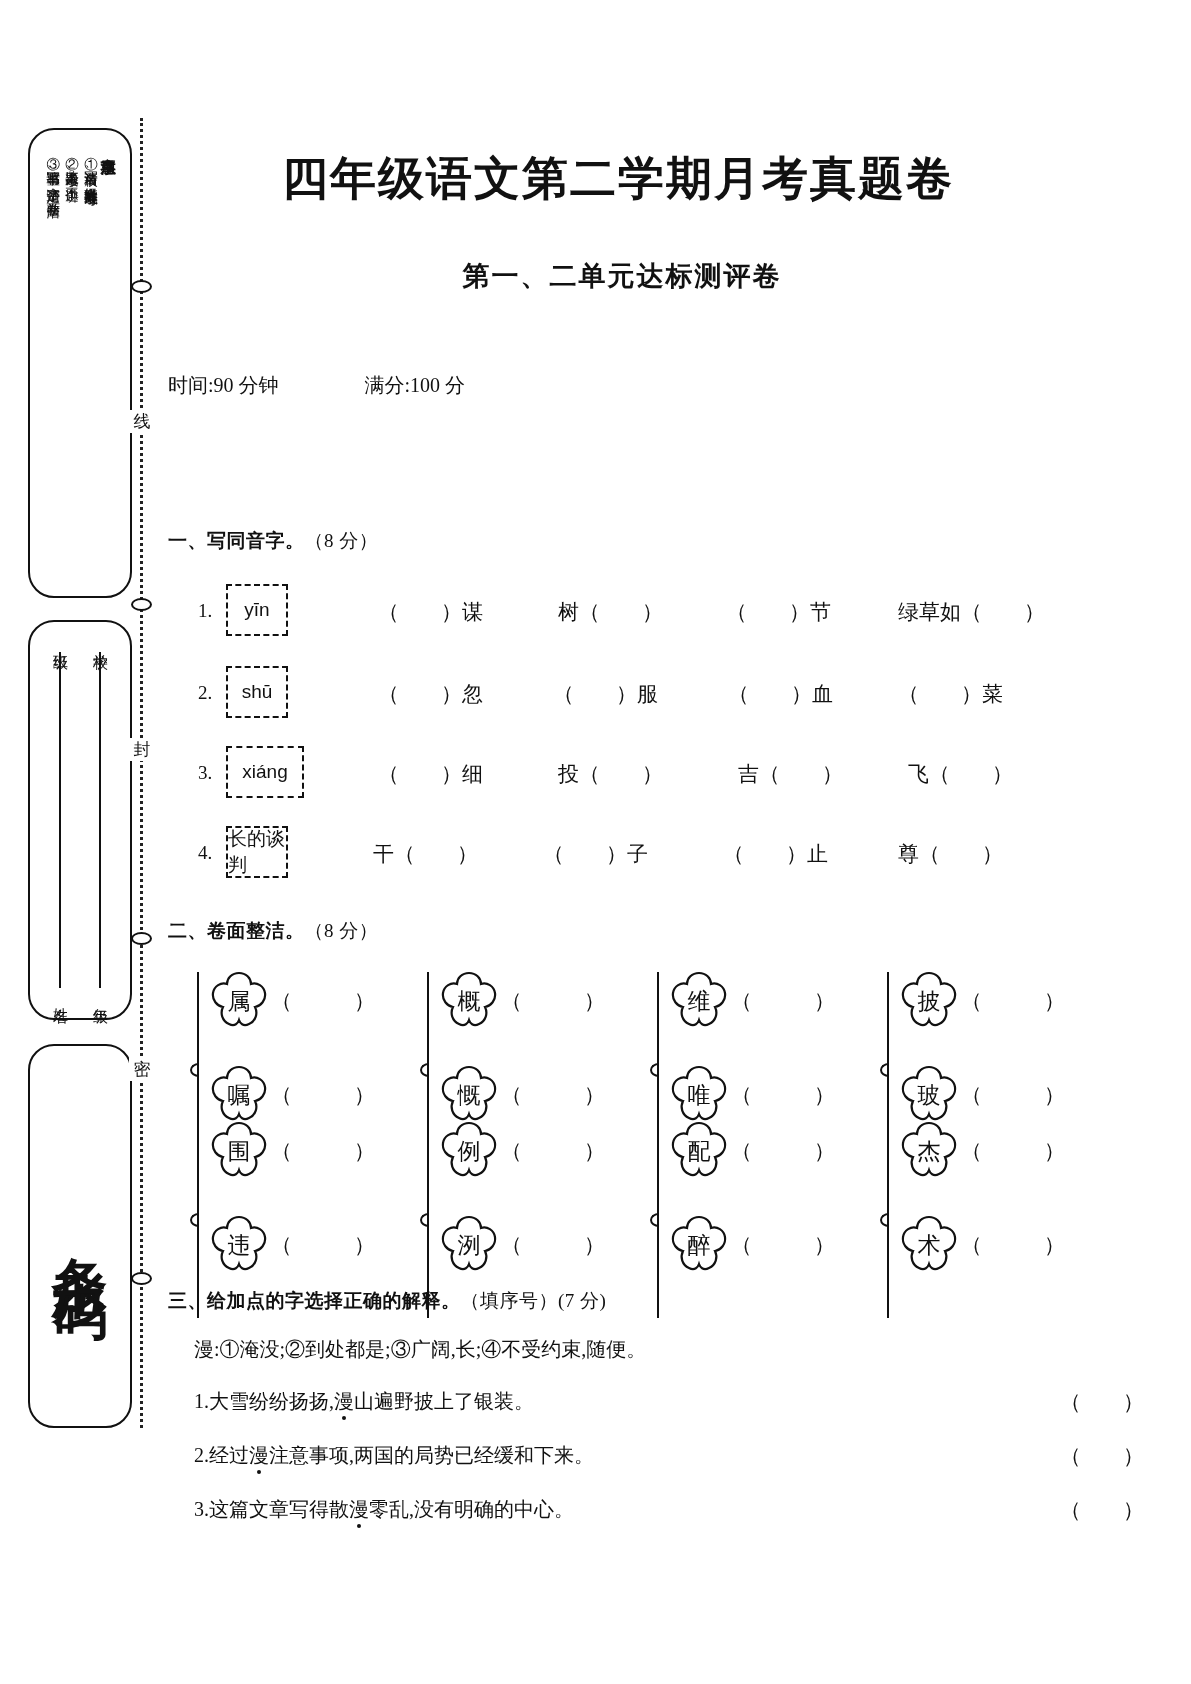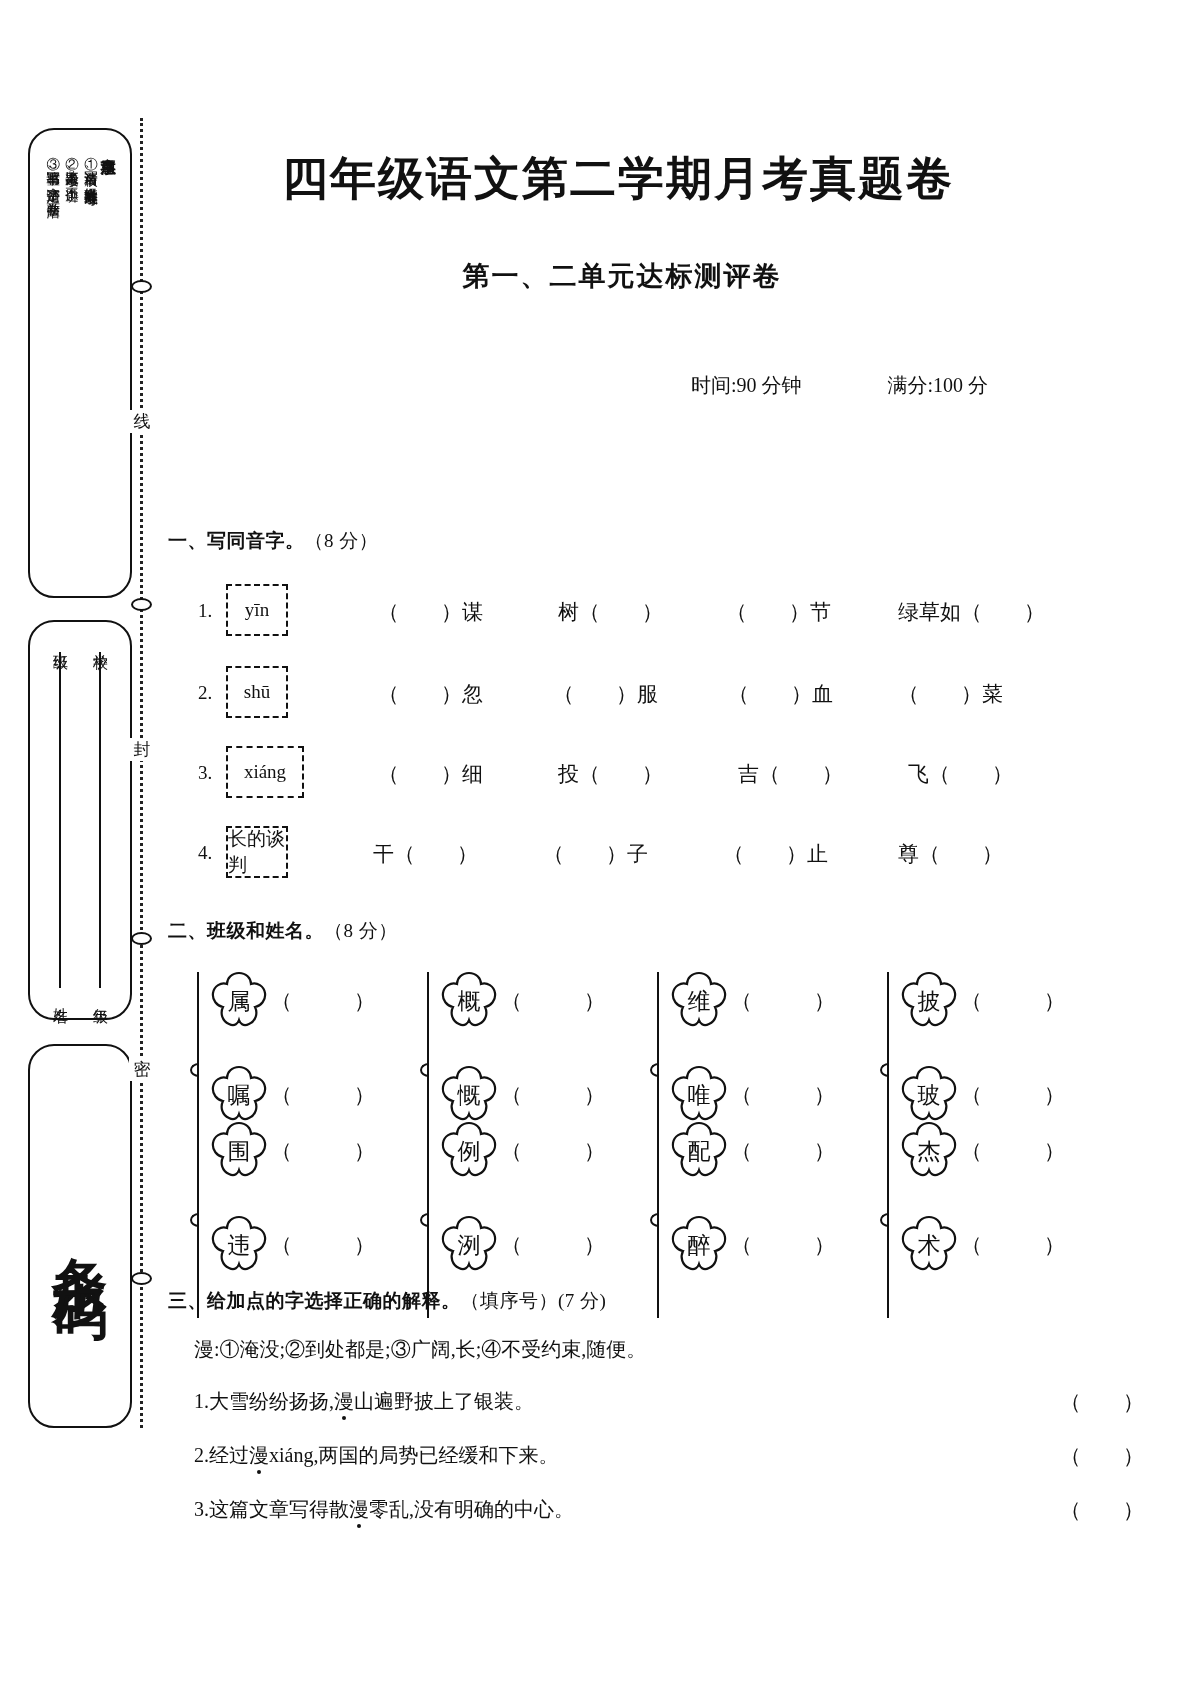--- a/index.html
+++ b/index.html
@@ -171,21 +171,21 @@
     text-align: center;
     font-weight: bold;
     font-size: 27px;
     letter-spacing: 2px;
   }
   #exam-meta {
     position: absolute;
     left: 0;
     top: 372px;
     width: 820px;
-    text-align: right;
+    text-align: left;
     font-size: 20px;
   }
   #exam-meta .meta-gap { display: inline-block; width: 76px; }
 
   
   #score-table {
     position: absolute;
     left: 4px;
     top: 415px;
     border-collapse: collapse;
@@ -237,21 +237,21 @@
     position: absolute;
     left: 28px;
     top: 6px;
     width: 62px;
     height: 52px;
     border: 2px dashed #111;
     box-sizing: border-box;
     display: flex;
     align-items: center;
     justify-content: center;
-    font-family: Liberation Serif, serif;
+    font-family: Liberation Sans, sans-serif;
     font-size: 19px;
   }
   .pinyin-box.wide { width: 78px; }
   .hitem {
     position: absolute;
     top: 20px;
     font-size: 21px;
     white-space: nowrap;
   }
 
@@ -448,21 +448,21 @@
     <div class="hrow" style="top:820px">
       <span class="idx">4.</span>
       <span class="pinyin-box">长的谈判</span>
       <span class="hitem" style="left:175px">干（　　）</span>
       <span class="hitem" style="left:345px">（　　）子</span>
       <span class="hitem" style="left:525px">（　　）止</span>
       <span class="hitem" style="left:700px">尊（　　）</span>
     </div>
 
     <div class="sec-head" style="top:918px">
-      <span>二、班级和姓名。</span><span class="pts">（8 分）</span>
+      <span>二、卷面整洁。</span><span class="pts">（8 分）</span>
     </div>
 
     <div class="fgroup" style="left:22px; top:962px">
       <div class="brace">
           <div class="nub"></div>
         </div>
       <div class="fline top">
         <span class="flower">
           <svg width="62" height="64" viewBox="0 0 62 64">
               <path d="M31 4 C38 4 43 9 43 15 C49 13 56 17 57 24 C58 31 53 37 47 38 C50 44 48 52 41 55 C35 58 32 54 31 51 C30 54 27 58 21 55 C14 52 12 44 15 38 C9 37 4 31 5 24 C6 17 13 13 19 15 C19 9 24 4 31 4 Z" fill="#fff" stroke="#111" stroke-width="2.2"></path>
@@ -655,21 +655,21 @@
     </div>
 
     <div class="defline" style="top:1336px">漫:①淹没;②到处都是;③广阔,长;④不受约束,随便。</div>
 
     <div class="qline" style="top:1388px">
       <span class="qtext"><span>1.</span><span>大雪纷纷扬扬,</span><span class="dotchar">漫</span><span>山遍野披上了银装。</span></span>
       <span class="qparen"><span>（　　）</span></span>
     </div>
 
     <div class="qline" style="top:1442px">
-      <span class="qtext"><span>2.</span><span>经过</span><span class="dotchar">漫</span><span>xiáng,两国的局势已经缓和下来。</span></span>
+      <span class="qtext"><span>2.</span><span>经过</span><span class="dotchar">漫</span><span>注意事项,两国的局势已经缓和下来。</span></span>
       <span class="qparen"><span>（　　）</span></span>
     </div>
 
     <div class="qline" style="top:1496px">
       <span class="qtext"><span>3.</span><span>这篇文章写得散</span><span class="dotchar">漫</span><span>零乱,没有明确的中心。</span></span>
       <span class="qparen"><span>（　　）</span></span>
     </div>
 
   </div>
 </div>

